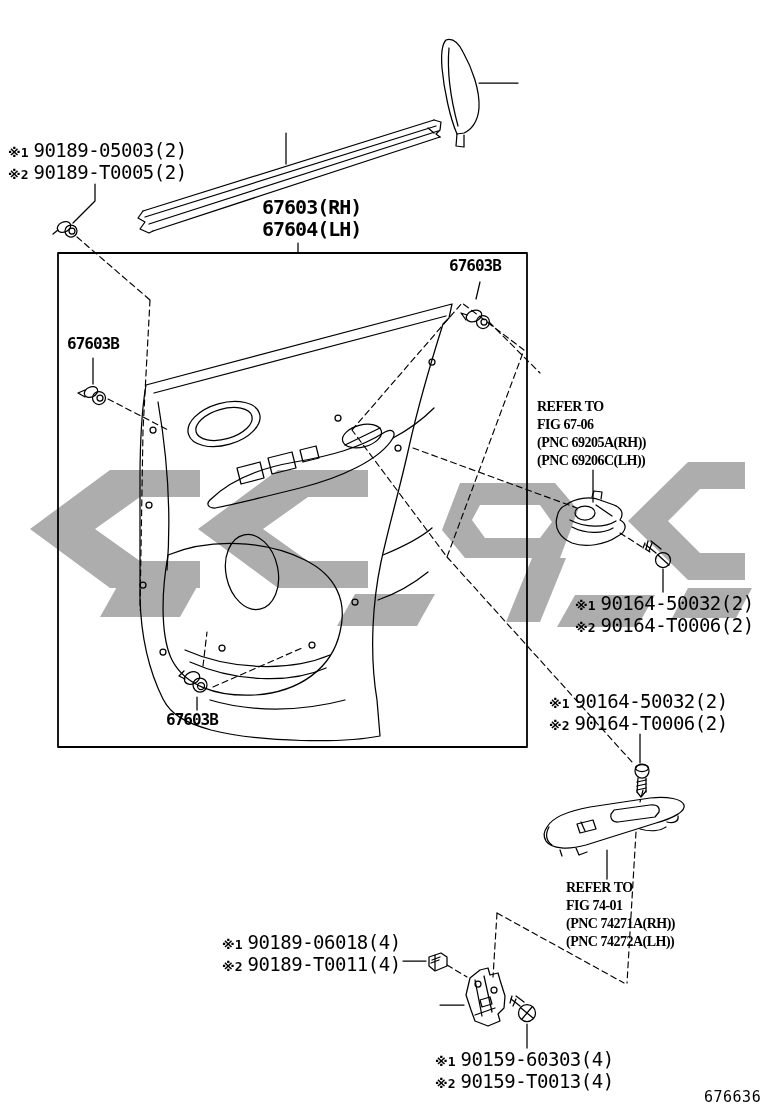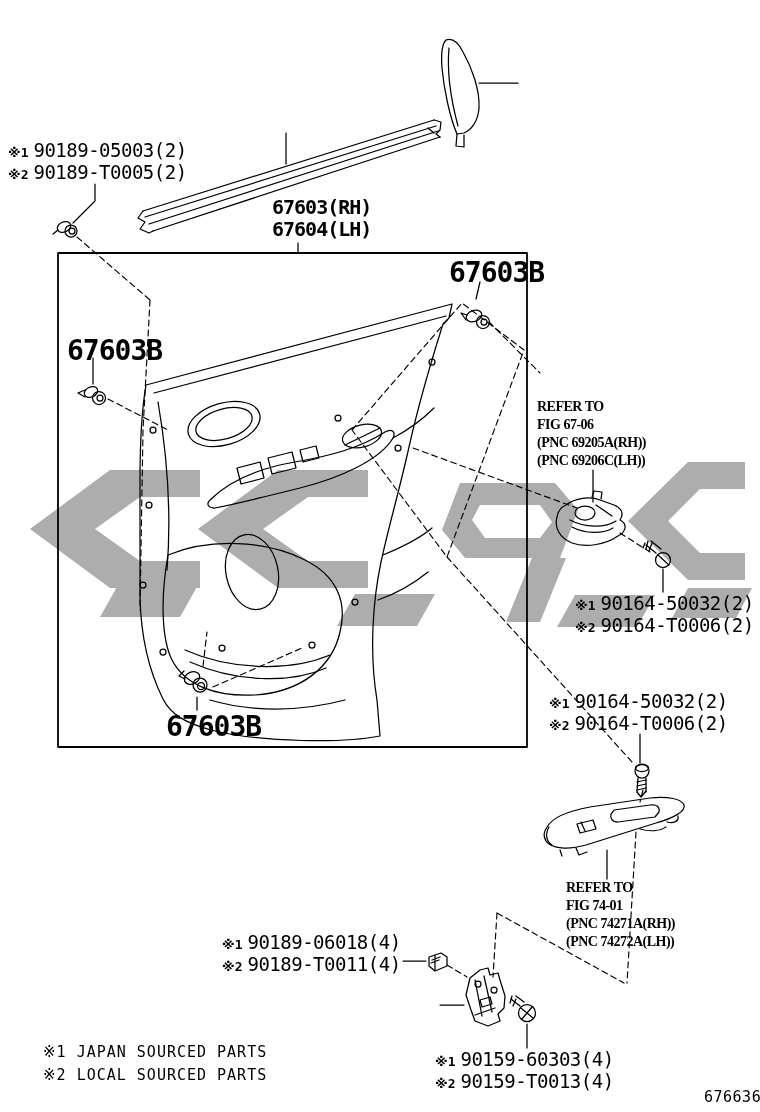--- a/index.html
+++ b/index.html
@@ -1,31 +1,31 @@
 <!DOCTYPE html>
 <html><head>
 <meta charset="utf-8">
 <style>
   html,body{margin:0;padding:0;background:#fff;}
   .stage{position:relative;width:760px;height:1112px;background:#fff;overflow:hidden;
          font-family:"DejaVu Sans Mono","Liberation Mono","DejaVu Sans",monospace;color:#000;}
   .stage svg{position:absolute;left:0;top:0;}
   .lbl{position:absolute;white-space:nowrap;font-weight:bold;}
   .pn2{font-size:20px;line-height:22px;letter-spacing:-1px;}
-  .pn1{font-size:28px;letter-spacing:-1px;}
+  .pn1{font-size:16px;letter-spacing:-1px;}
   .row{display:flex;align-items:baseline;height:22px;}
   .mark{font-size:13px;font-weight:bold;margin-right:5px;letter-spacing:0;}
   .num{font-size:19px;font-weight:normal;letter-spacing:-0.5px;}
   .refer{font-size:14px;line-height:18px;letter-spacing:-0.5px;font-family:Liberation Serif, serif;}
   .foot{font-size:15px;font-weight:normal;letter-spacing:1px;position:absolute;white-space:nowrap;}
   .dwg{font-size:15px;font-weight:normal;letter-spacing:0.5px;position:absolute;white-space:nowrap;}
   #lbl-belt-clip{left:8px;top:139px;}
   #lbl-belt-molding{left:258px;top:87px;}
   #lbl-quarter{left:519px;top:57px;}
-  #lbl-trimboard{left:272px;top:196px;}
+  #lbl-trimboard{left:262px;top:196px;}
   #lbl-clip-tr{left:449px;top:256px;}
   #lbl-clip-l{left:67px;top:334px;}
   #lbl-clip-b{left:166px;top:710px;}
   #lbl-refer-handle{left:537px;top:398px;}
   #lbl-90164a{left:575px;top:592px;}
   #lbl-90164b{left:549px;top:690px;}
   #lbl-refer-armrest{left:566px;top:879px;}
   #lbl-90189b{left:222px;top:931px;}
   #lbl-67627{left:333px;top:982px;}
   #lbl-90159{left:435px;top:1048px;}
@@ -296,17 +296,15 @@
   <div class="row">
         <span class="mark">※1</span>
         <span class="num">90159-60303(4)</span>
       </div>
   <div class="row">
         <span class="mark">※2</span>
         <span class="num">90159-T0013(4)</span>
       </div>
 </div>
 
-<div class="foot" id="foot1">※1 JAPAN SOURCED PARTS</div>
-<div class="foot" id="foot2">※2 LOCAL SOURCED PARTS</div>
 <div class="dwg" id="dwg">676636D</div>
 
 </div>
 
 </body></html>

